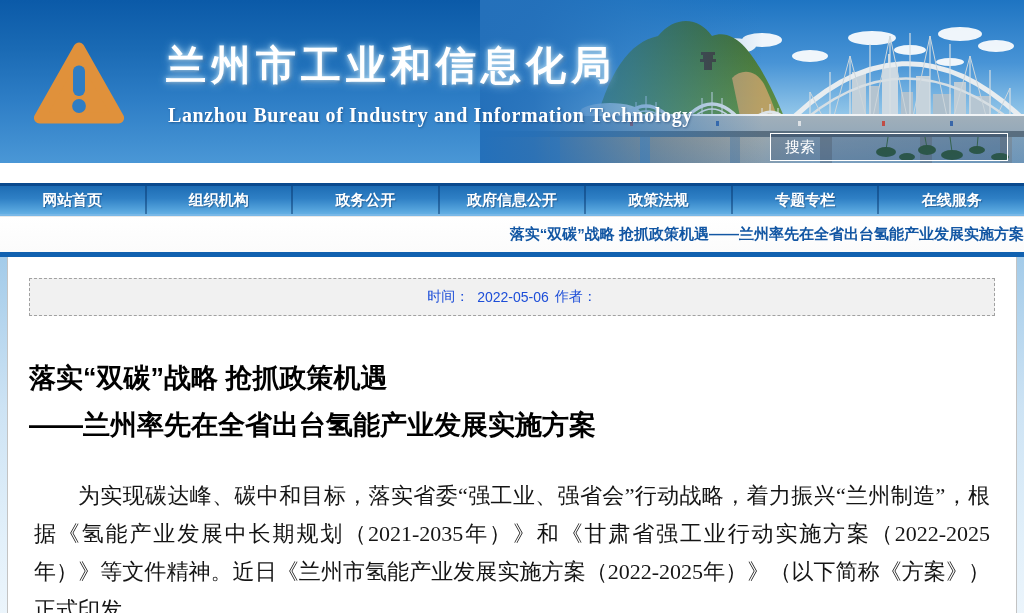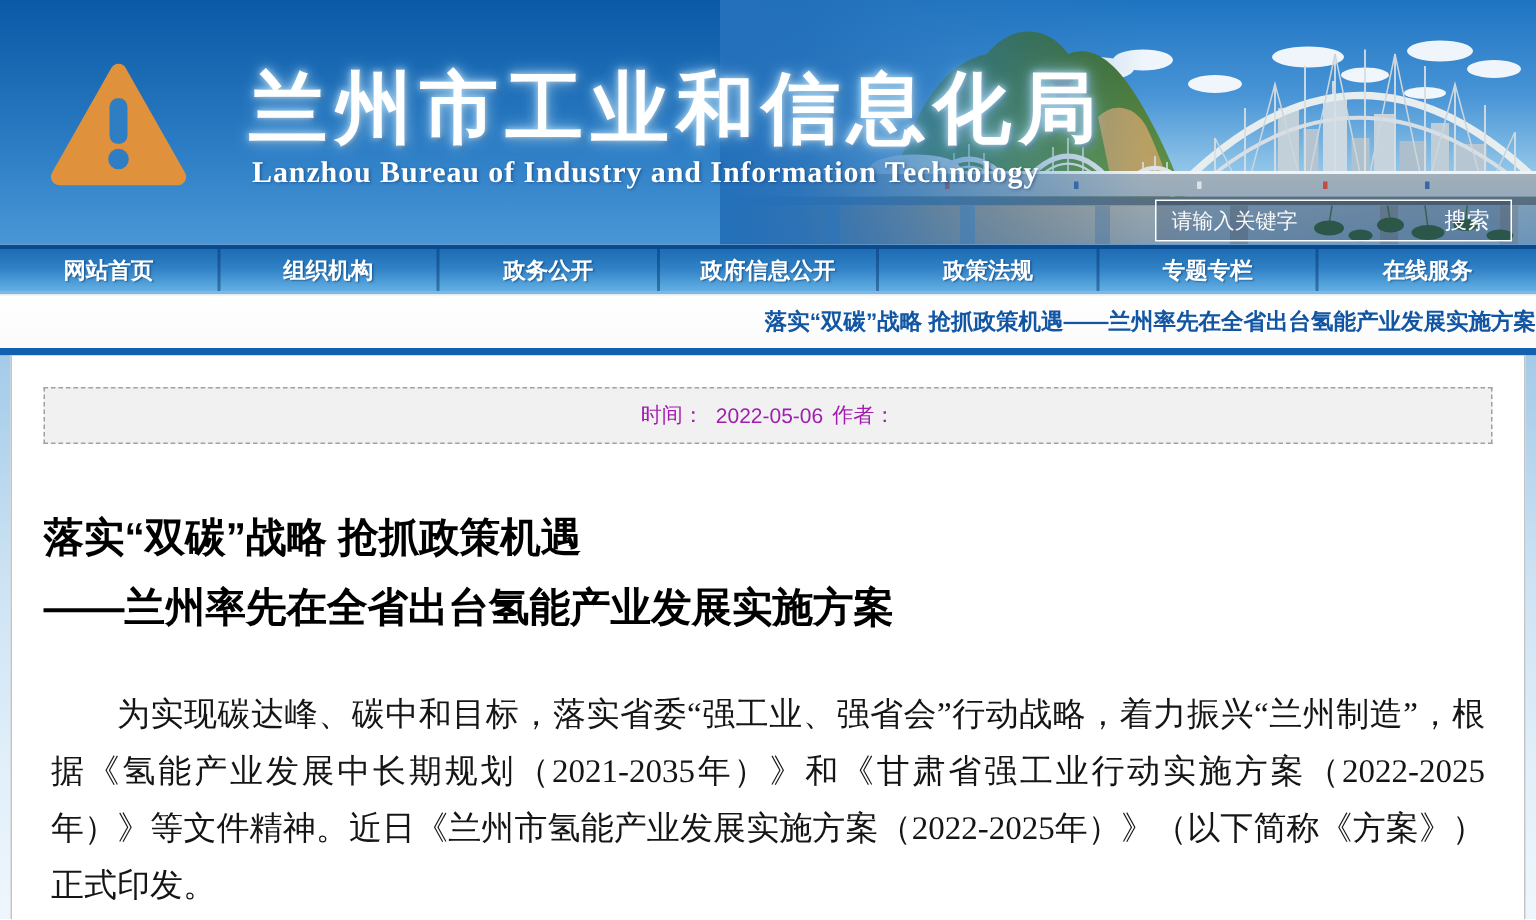--- a/index.html
+++ b/index.html
@@ -18,21 +18,21 @@
   .photo svg { display:block; width:100%; height:100%; }
   .photo-fade {
     position:absolute; inset:0;
     background:
       linear-gradient(90deg,#2470ba 0%,rgba(36,112,186,.92) 10%,rgba(40,118,190,.55) 28%,rgba(46,125,194,0) 52%),
       linear-gradient(0deg,rgba(40,110,180,.28) 0%,rgba(40,110,180,0) 30%);
   }
   .logo { position:absolute; left:33px; top:40px; width:92px; height:86px; }
   .site-title {
     position:absolute; left:166px; top:38px;
-    font-family:"Liberation Serif", serif; font-weight:bold; font-size:52px;
+    font-family:"Liberation Serif", serif; font-weight:bold; font-size:40px;
     color:#fff; letter-spacing:5px; white-space:nowrap;
     text-shadow:0 0 10px #9fd0f0, 0 0 4px #bfe0f5, 2px 2px 3px rgba(10,50,100,.45);
   }
   .site-subtitle {
     position:absolute; left:168px; top:104px;
     font-family:"Liberation Serif", serif; font-weight:bold; font-size:20px;
     color:#fff; letter-spacing:.6px; white-space:nowrap;
     text-shadow:1px 1px 2px rgba(10,50,100,.5);
   }
   .search {
@@ -48,20 +48,21 @@
   .search-btn {
     width:58px; background:transparent; border:none; color:#fff;
     font-size:15px; cursor:pointer; font-family:inherit;
   }
 
   
   .nav {
     height:33px; display:flex;
     border-top:3px solid #0a4a8e; border-bottom:2px solid #79b8e7;
     background:linear-gradient(180deg,#1d6cb4 0%,#2f80c5 45%,#51a0da 82%,#65b0e4 100%);
+    margin-top:20px;
   }
   .nav-item {
     flex:1; display:flex; align-items:center; justify-content:center;
     color:#fff; font-weight:bold; font-size:15px; text-decoration:none; cursor:pointer;
     text-shadow:1px 1px 1px rgba(8,50,100,.5);
   }
   .nav-item + .nav-item { border-left:2px solid rgba(8,56,112,.5); }
 
   
   .crumb-wrap {
@@ -80,21 +81,21 @@
   }
   .content {
     height:100%; background:#fff; padding:0 21px;
     border-left:1px solid #c3c3c3; border-right:1px solid #c3c3c3;
     overflow:hidden;
   }
   .meta-box {
     margin-top:21px; height:38px;
     background:#f1f1f1; border:1px dashed #a1a1a1;
     display:flex; align-items:center; justify-content:center;
-    font-size:14px; color:#a21caf;
+    font-size:14px; color:#1d4ed8;
   }
   .meta-box .mv { margin:0 6px 0 8px;text-align:right; }
   .title-l1, .title-l2 {
     text-align:left; font-weight:bold; color:#000; font-size:27px;
     font-family:"Liberation Sans", sans-serif;
   }
   .title-l1 { margin-top:44px; }
   .title-l2 { margin-top:11px; }
   .body-text {
     margin:34px 5px 0;
@@ -258,21 +259,20 @@
         <path d="M50 8 L93 84 L7 84 Z" fill="#e0913b" stroke="#e0913b" stroke-width="12" stroke-linejoin="round"></path>
         <rect x="43.5" y="27" width="13" height="33" rx="6" fill="#2f7dc3"></rect>
         <circle cx="50" cy="71" r="7.5" fill="#2f7dc3"></circle>
       </svg>
     </div>
 
     <h1 class="site-title">兰州市工业和信息化局</h1>
     <div class="site-subtitle">Lanzhou Bureau of Industry and Information Technology</div>
 
     <div class="search">
-      <input type="text" placeholder="请输入关键字" style="">
       <button class="search-btn">搜索</button>
     </div>
   </header>
 
   <nav class="nav">
     <a class="nav-item">网站首页</a>
     <a class="nav-item">组织机构</a>
     <a class="nav-item">政务公开</a>
     <a class="nav-item">政府信息公开</a>
     <a class="nav-item">政策法规</a>

